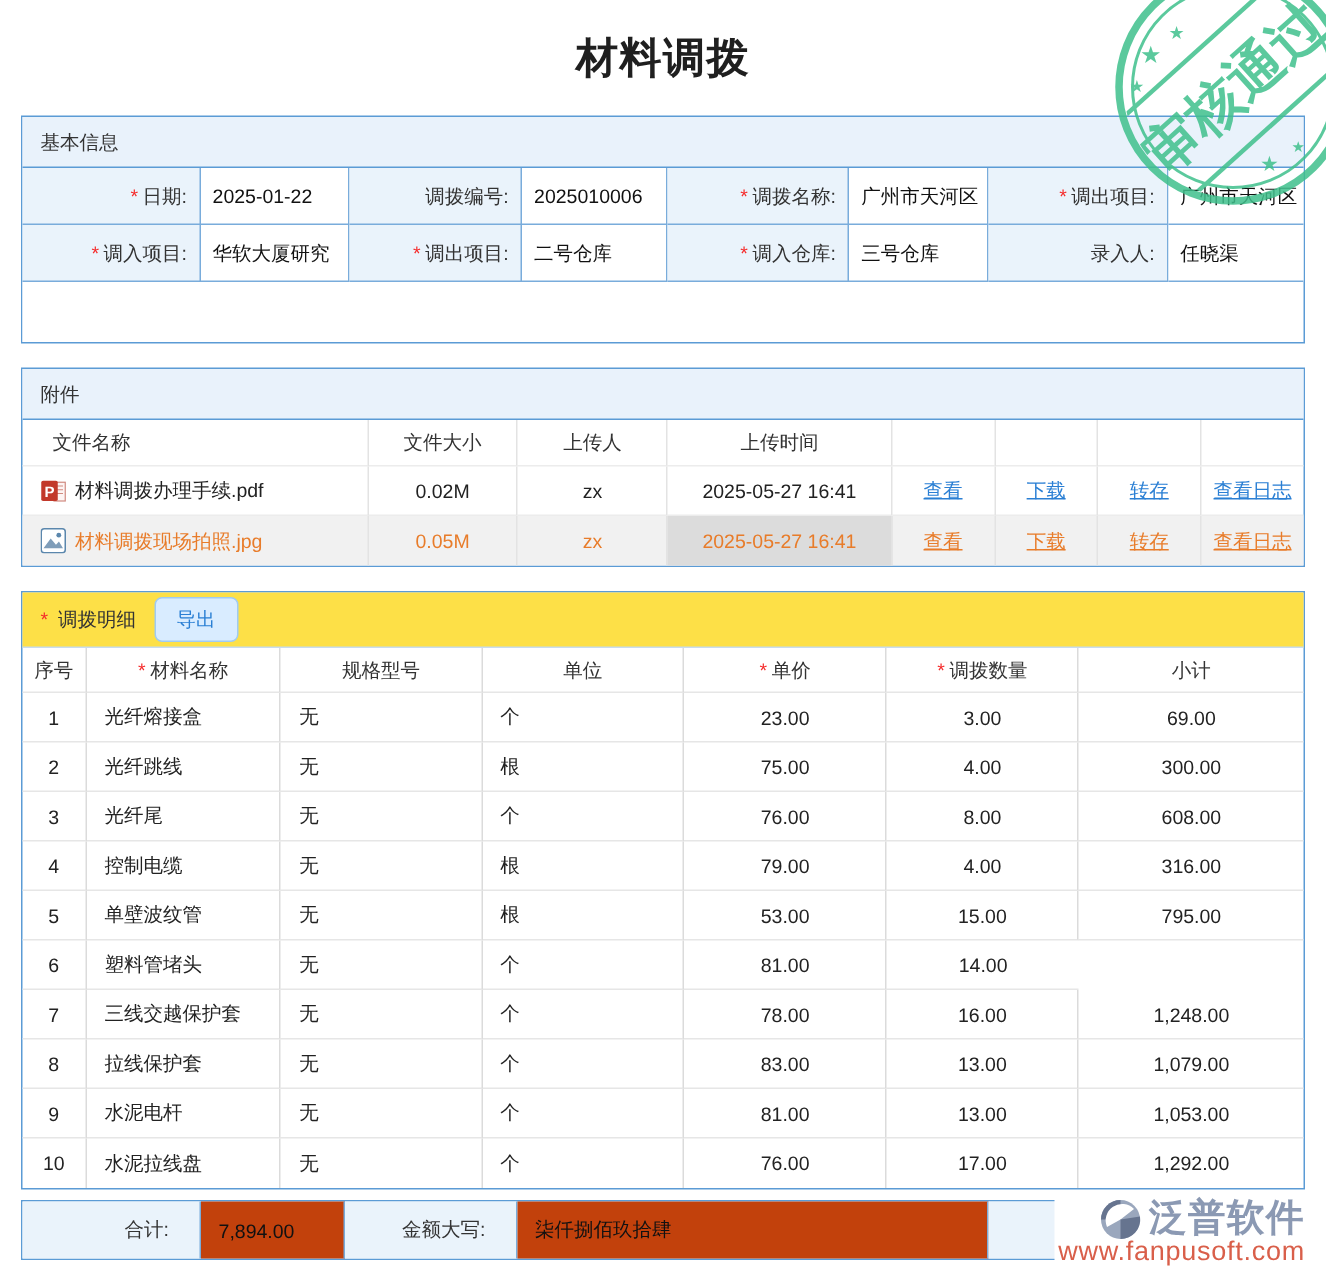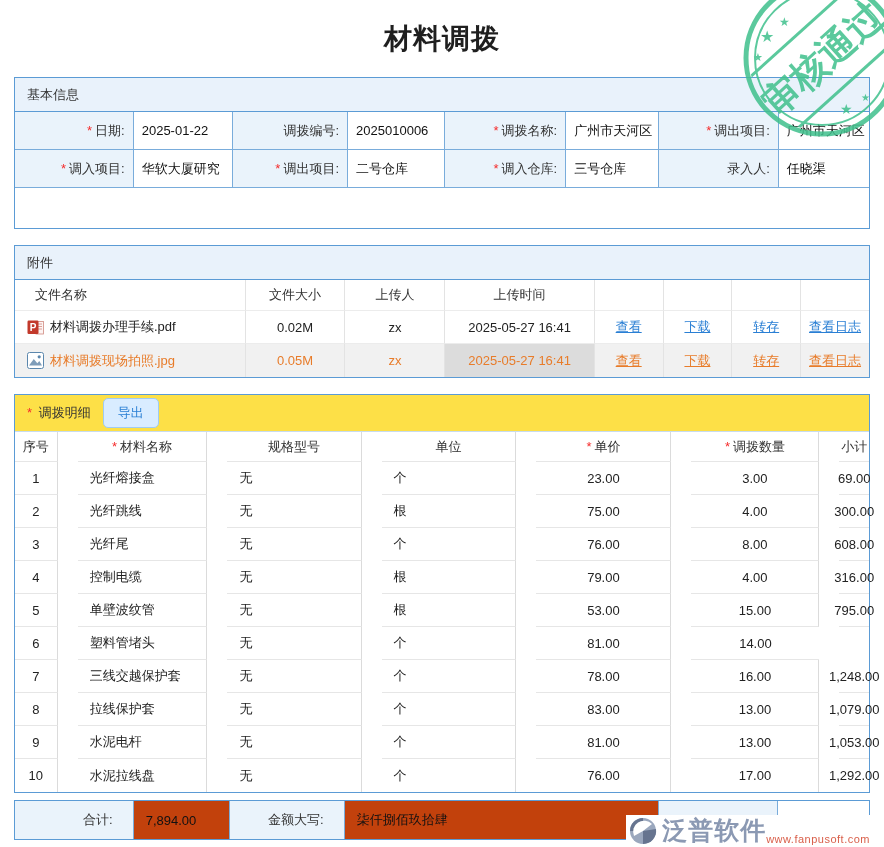--- a/index.html
+++ b/index.html
@@ -51,21 +51,21 @@
   
   .dt-titlebar{
     background:#fde047;height:36px;display:flex;align-items:center;
     padding-left:12px;gap:12px;border-bottom:1px solid #c8dcef;
   }
   .export-btn{
     background:#d9ecff;color:#2a7fd4;border:1px solid #9fcbf2;border-radius:5px;
     padding:5px 14px;font-size:13px;cursor:pointer;
     font-family:"Liberation Sans","DejaVu Sans",sans-serif;
   }
-  .dt-row{display:grid;grid-template-columns:5% 15.2% 15.7% 15.8% 15.8% 15% auto;gap:20px;}
+  .dt-row{display:grid;grid-template-columns:5% 15.2% 15.7% 15.8% 15.8% 15% auto;}
   .dt-row .cell{border-right:1px solid #dbdbdb;border-bottom:1px solid #e6e6e6;}
   .dt-row .cell:last-child{border-right:none;}
   .dt-head .cell{height:30px;color:#333;justify-content:center;}
   .dt-body .cell{height:33px;color:#222;}
   .dt-body.last .cell{border-bottom:none;}
   .lft{padding-left:12px;justify-content:flex-start;}
 
   
   .sum-row{
     display:grid;grid-template-columns:13.9% 11.3% 13.4% 36.8% 14% auto;
@@ -77,25 +77,25 @@
   .sum-value{padding-left:12px;background:#c2410c;color:#111;}
   .sum-fill{background:#eaf3fb;}
   .sum-end{background:#fff;}
 
   
   .stamp{position:absolute;top:-12px;right:-34px;pointer-events:none;opacity:.85;}
 
   
   .brand{
     position:absolute;right:12px;bottom:1px;background:#fff;
-    display:flex;flex-direction:row;align-items:flex-end;padding:1px 2px;
+    display:flex;flex-direction:column;align-items:flex-end;padding:1px 2px;
   }
   .brand-top{display:flex;align-items:center;gap:2px;}
   .brand-name{font-size:25px;font-weight:bold;color:#8b99b3;letter-spacing:1px;line-height:1;}
-  .brand-url{font-size:11px;color:#d95f4a;margin-top:-3px;letter-spacing:.5px;}
+  .brand-url{font-size:18px;color:#d95f4a;margin-top:-3px;letter-spacing:.5px;}
 </style>
 </head>
 <body>
 
 <div class="page-title">材料调拨</div>
 
 <div class="stamp">
   <svg width="196" height="152" viewBox="0 0 196 152">
     <defs>
         <clipPath id="stc">

